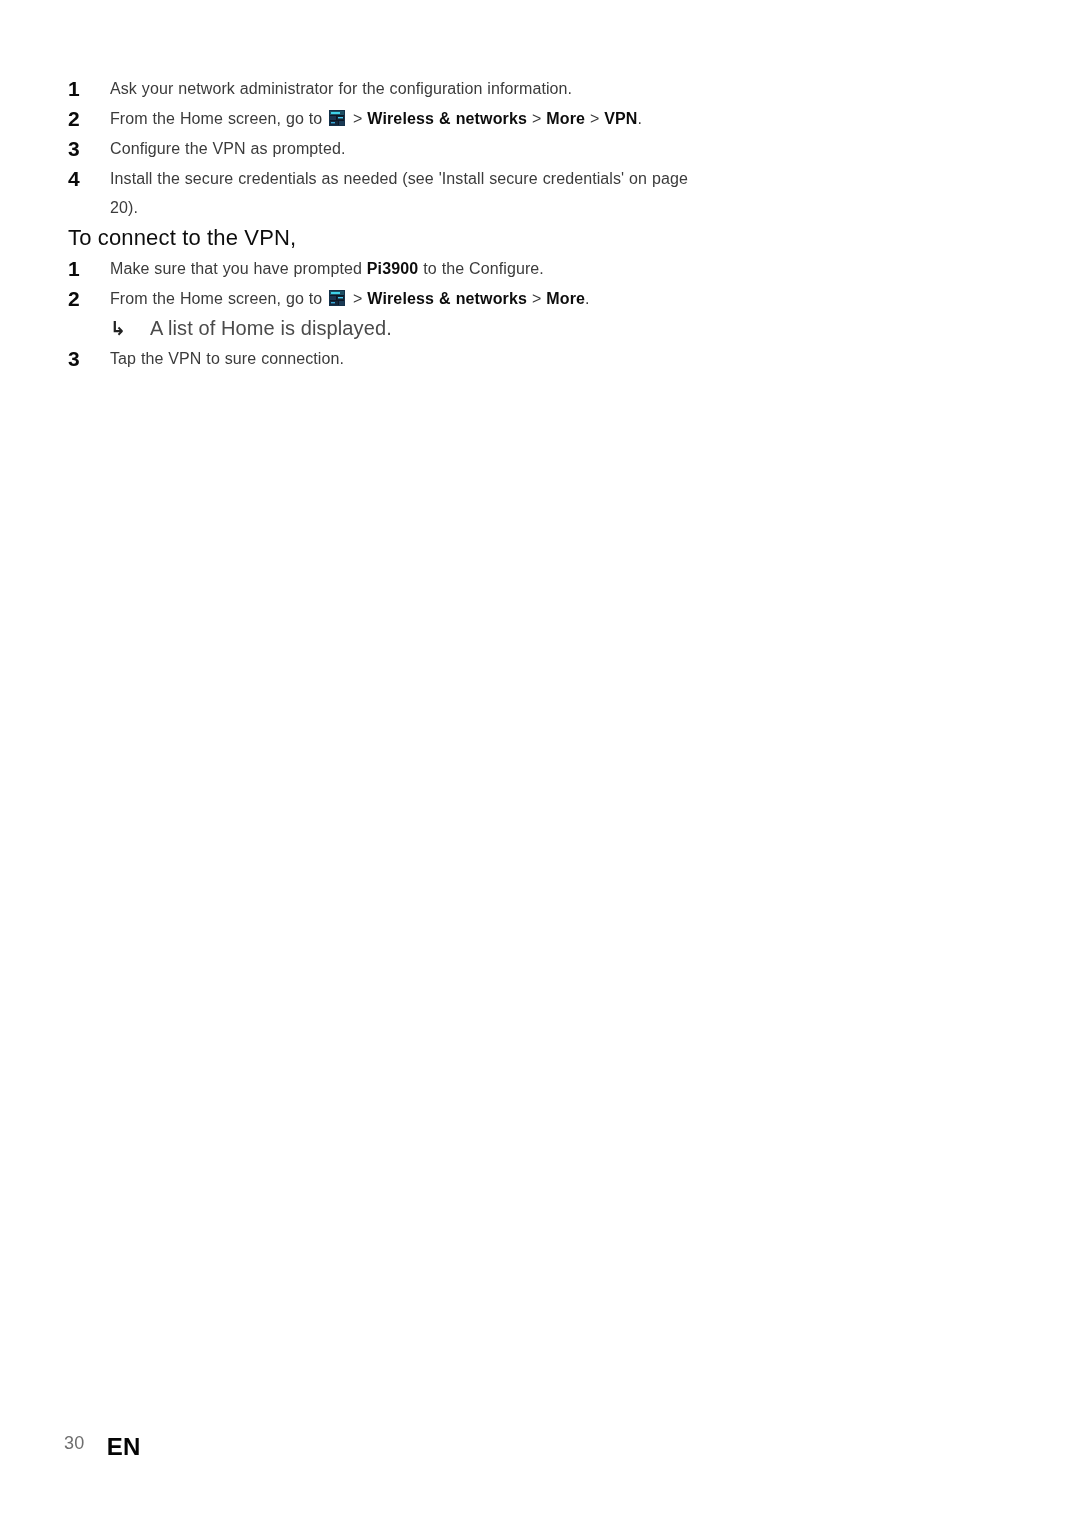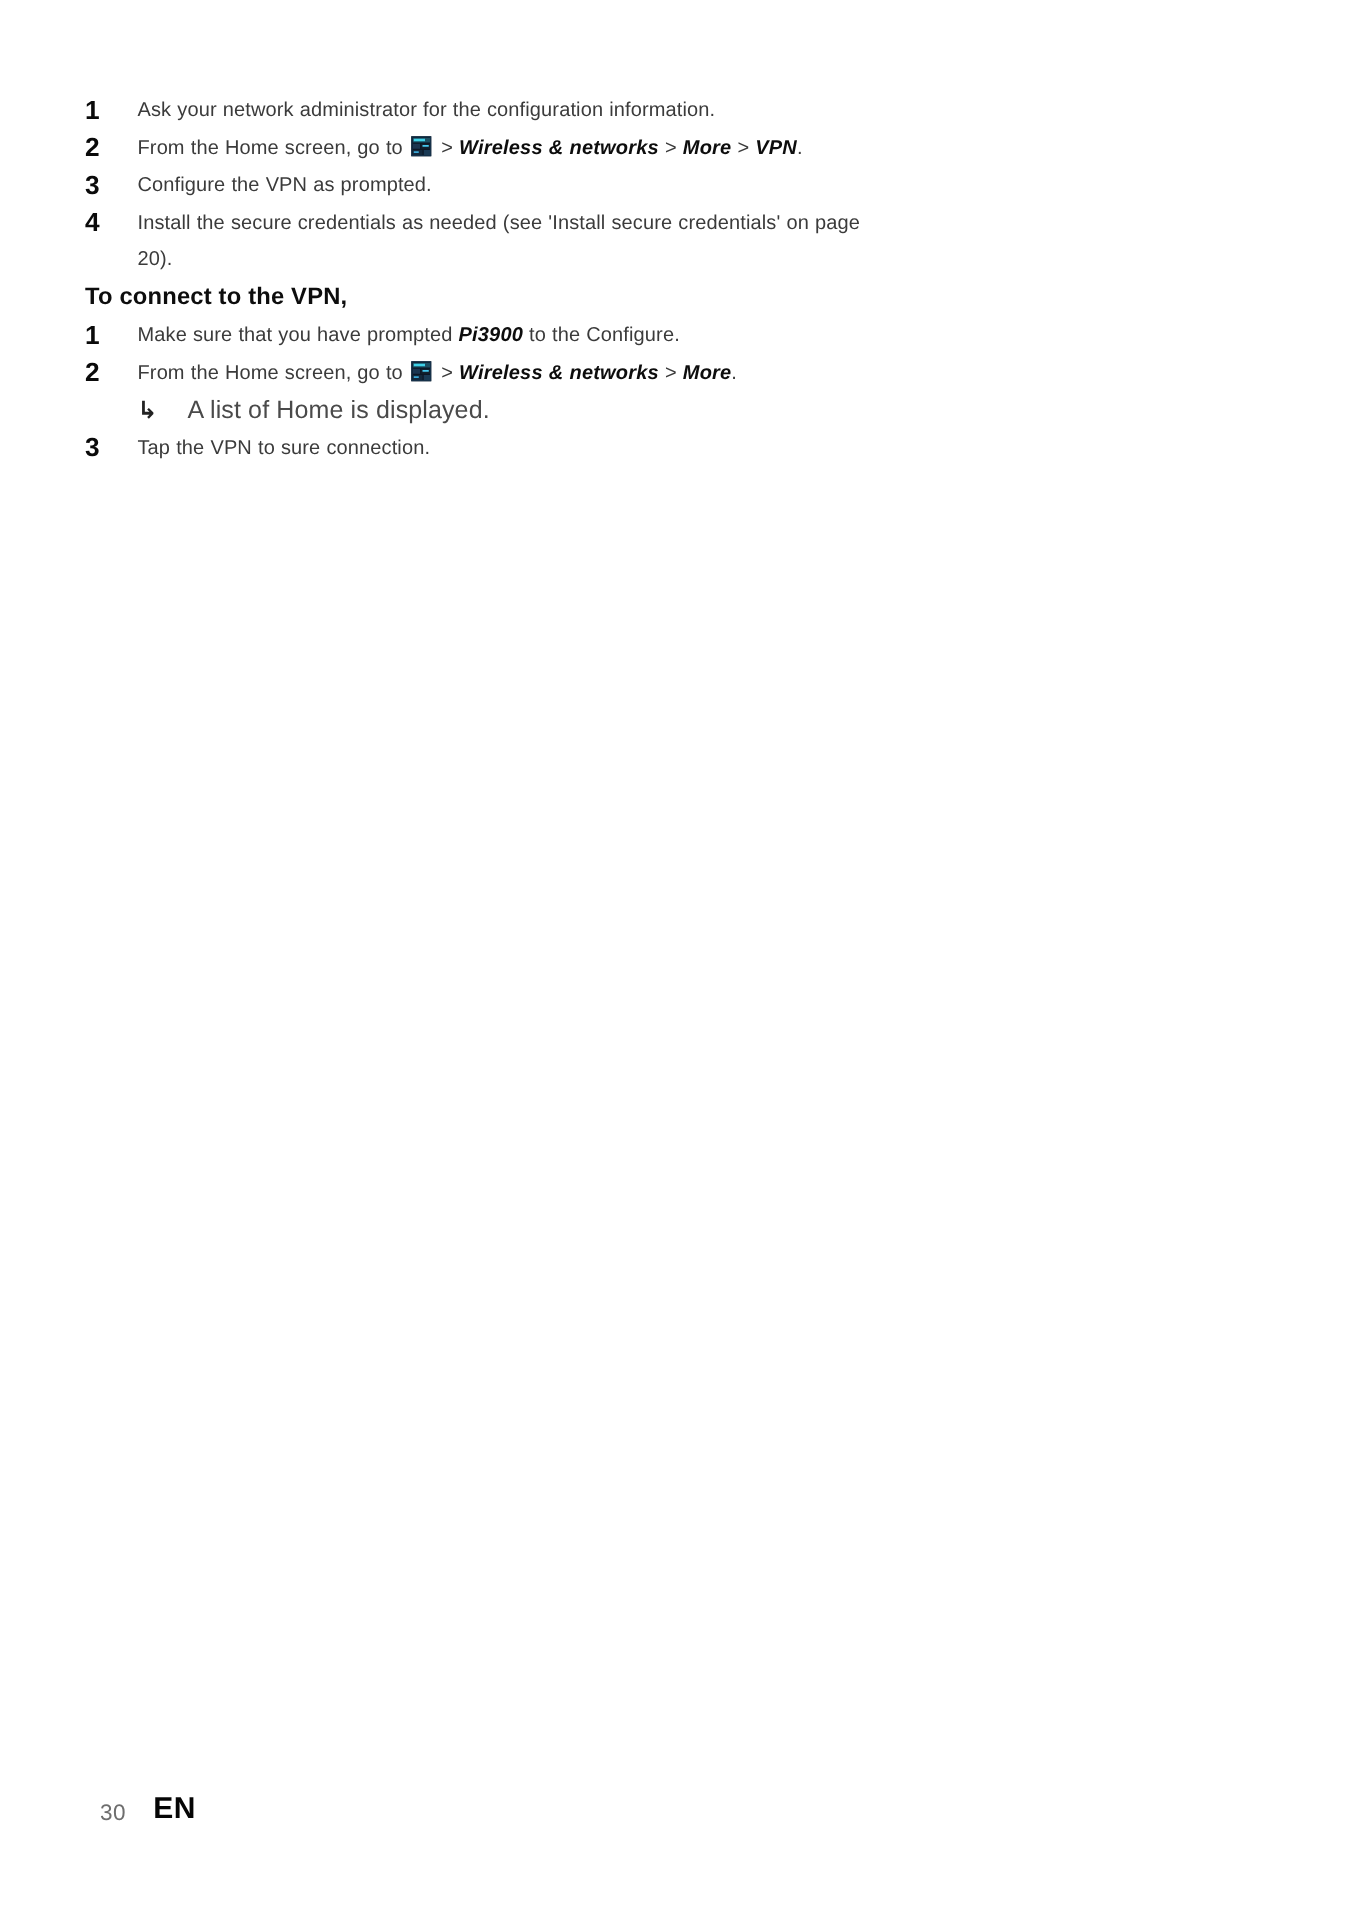--- a/index.html
+++ b/index.html
@@ -56,31 +56,30 @@
     line-height: 29px;
     color: #3b3b3b;
     letter-spacing: 0.1px;
     word-spacing: 0.3px;
   }
   .body-text b,
   .strong {
     font-weight: bold;
     color: #0d0d0d;
     letter-spacing: 0.15px;
-    font-style: italic;
   }
   .sep {
     font-weight: normal;
     color: #3b3b3b;
   }
 
   
   .section-head {
-    font-size: 19px;
-    font-weight: bold;
+    font-size: 22px;
+    font-weight: normal;
     color: #0d0d0d;
     line-height: 29px;
     margin: 1px 0 2px 0;
     letter-spacing: 0.15px;
   }
 
   
   .subnote {
     position: relative;
     padding-left: 40px;
@@ -113,24 +112,24 @@
     background: #0d1726;
     border: 1px solid #16324a;
     box-sizing: border-box;
     overflow: hidden;
   }
   .inline-icon svg { display: block; }
 
   
   .footer {
     position: absolute;
-    left: 80px;
+    left: 64px;
     top: 1433px;
     display: flex;
-    align-items: flex-end;
+    align-items: flex-start;
   }
   .page-number {
     font-size: 18px;
     color: #6e6e6e;
     letter-spacing: 0.3px;
   }
   .lang-code {
     font-size: 24px;
     font-weight: bold;
     color: #050505;

